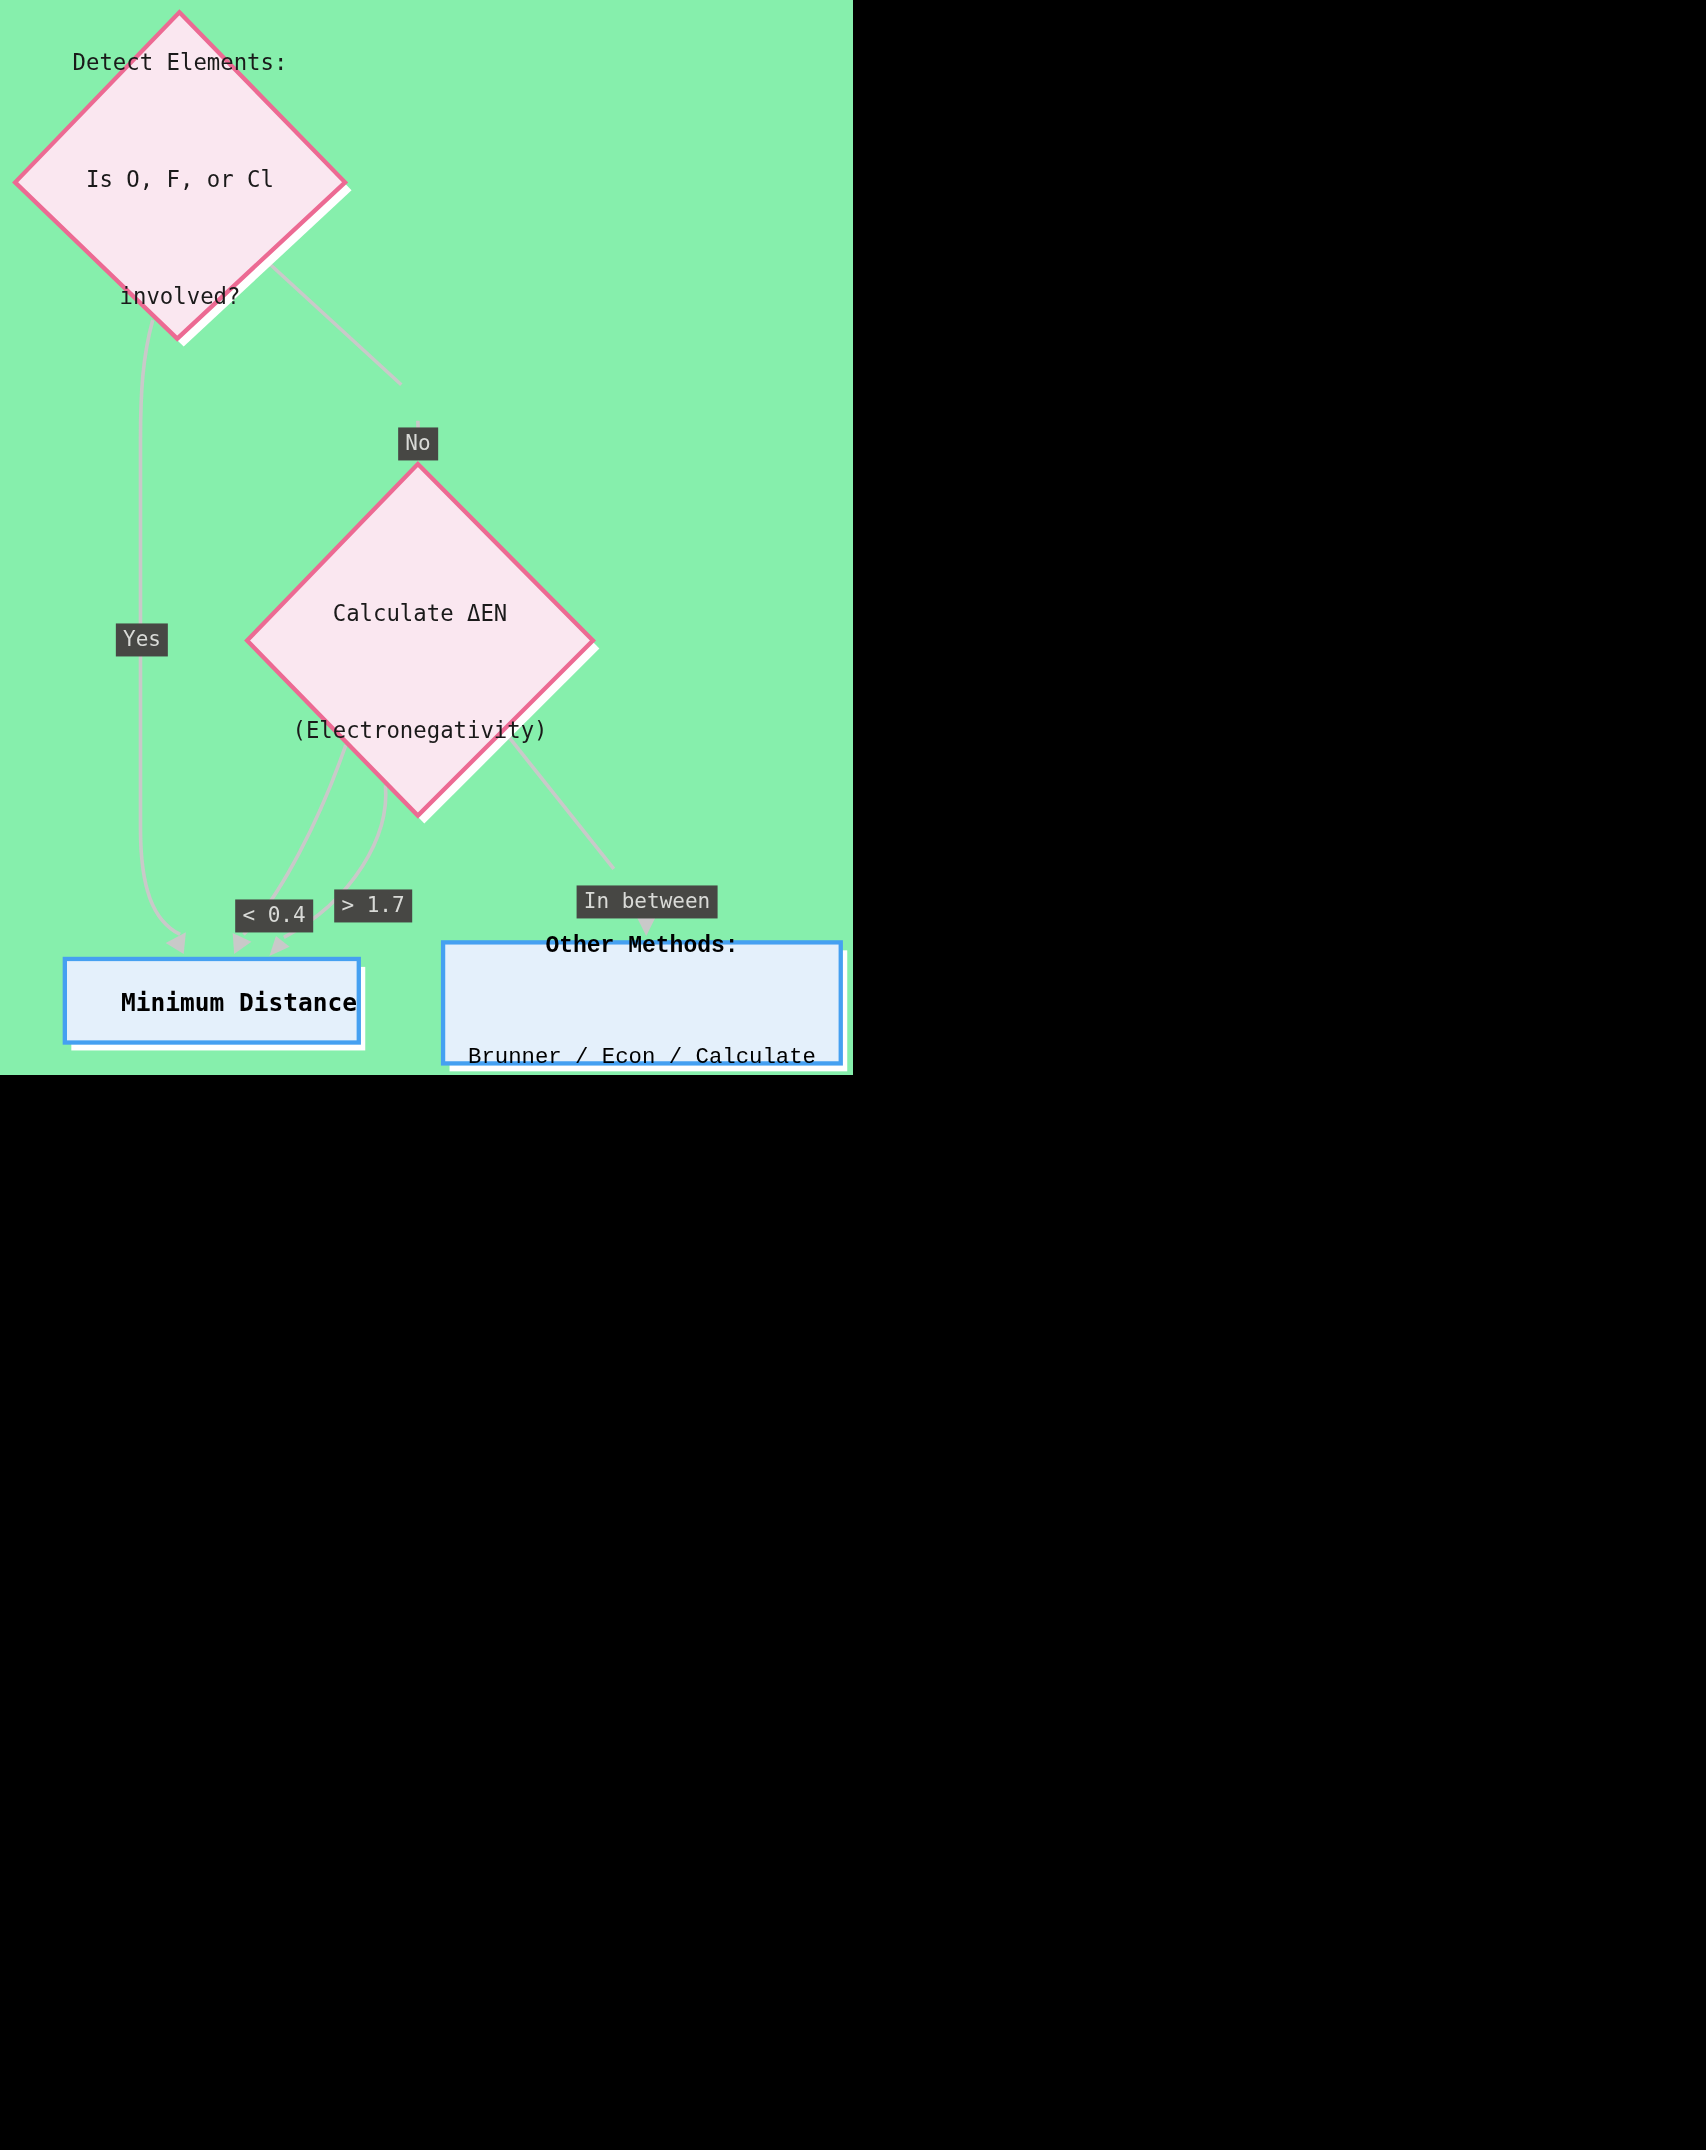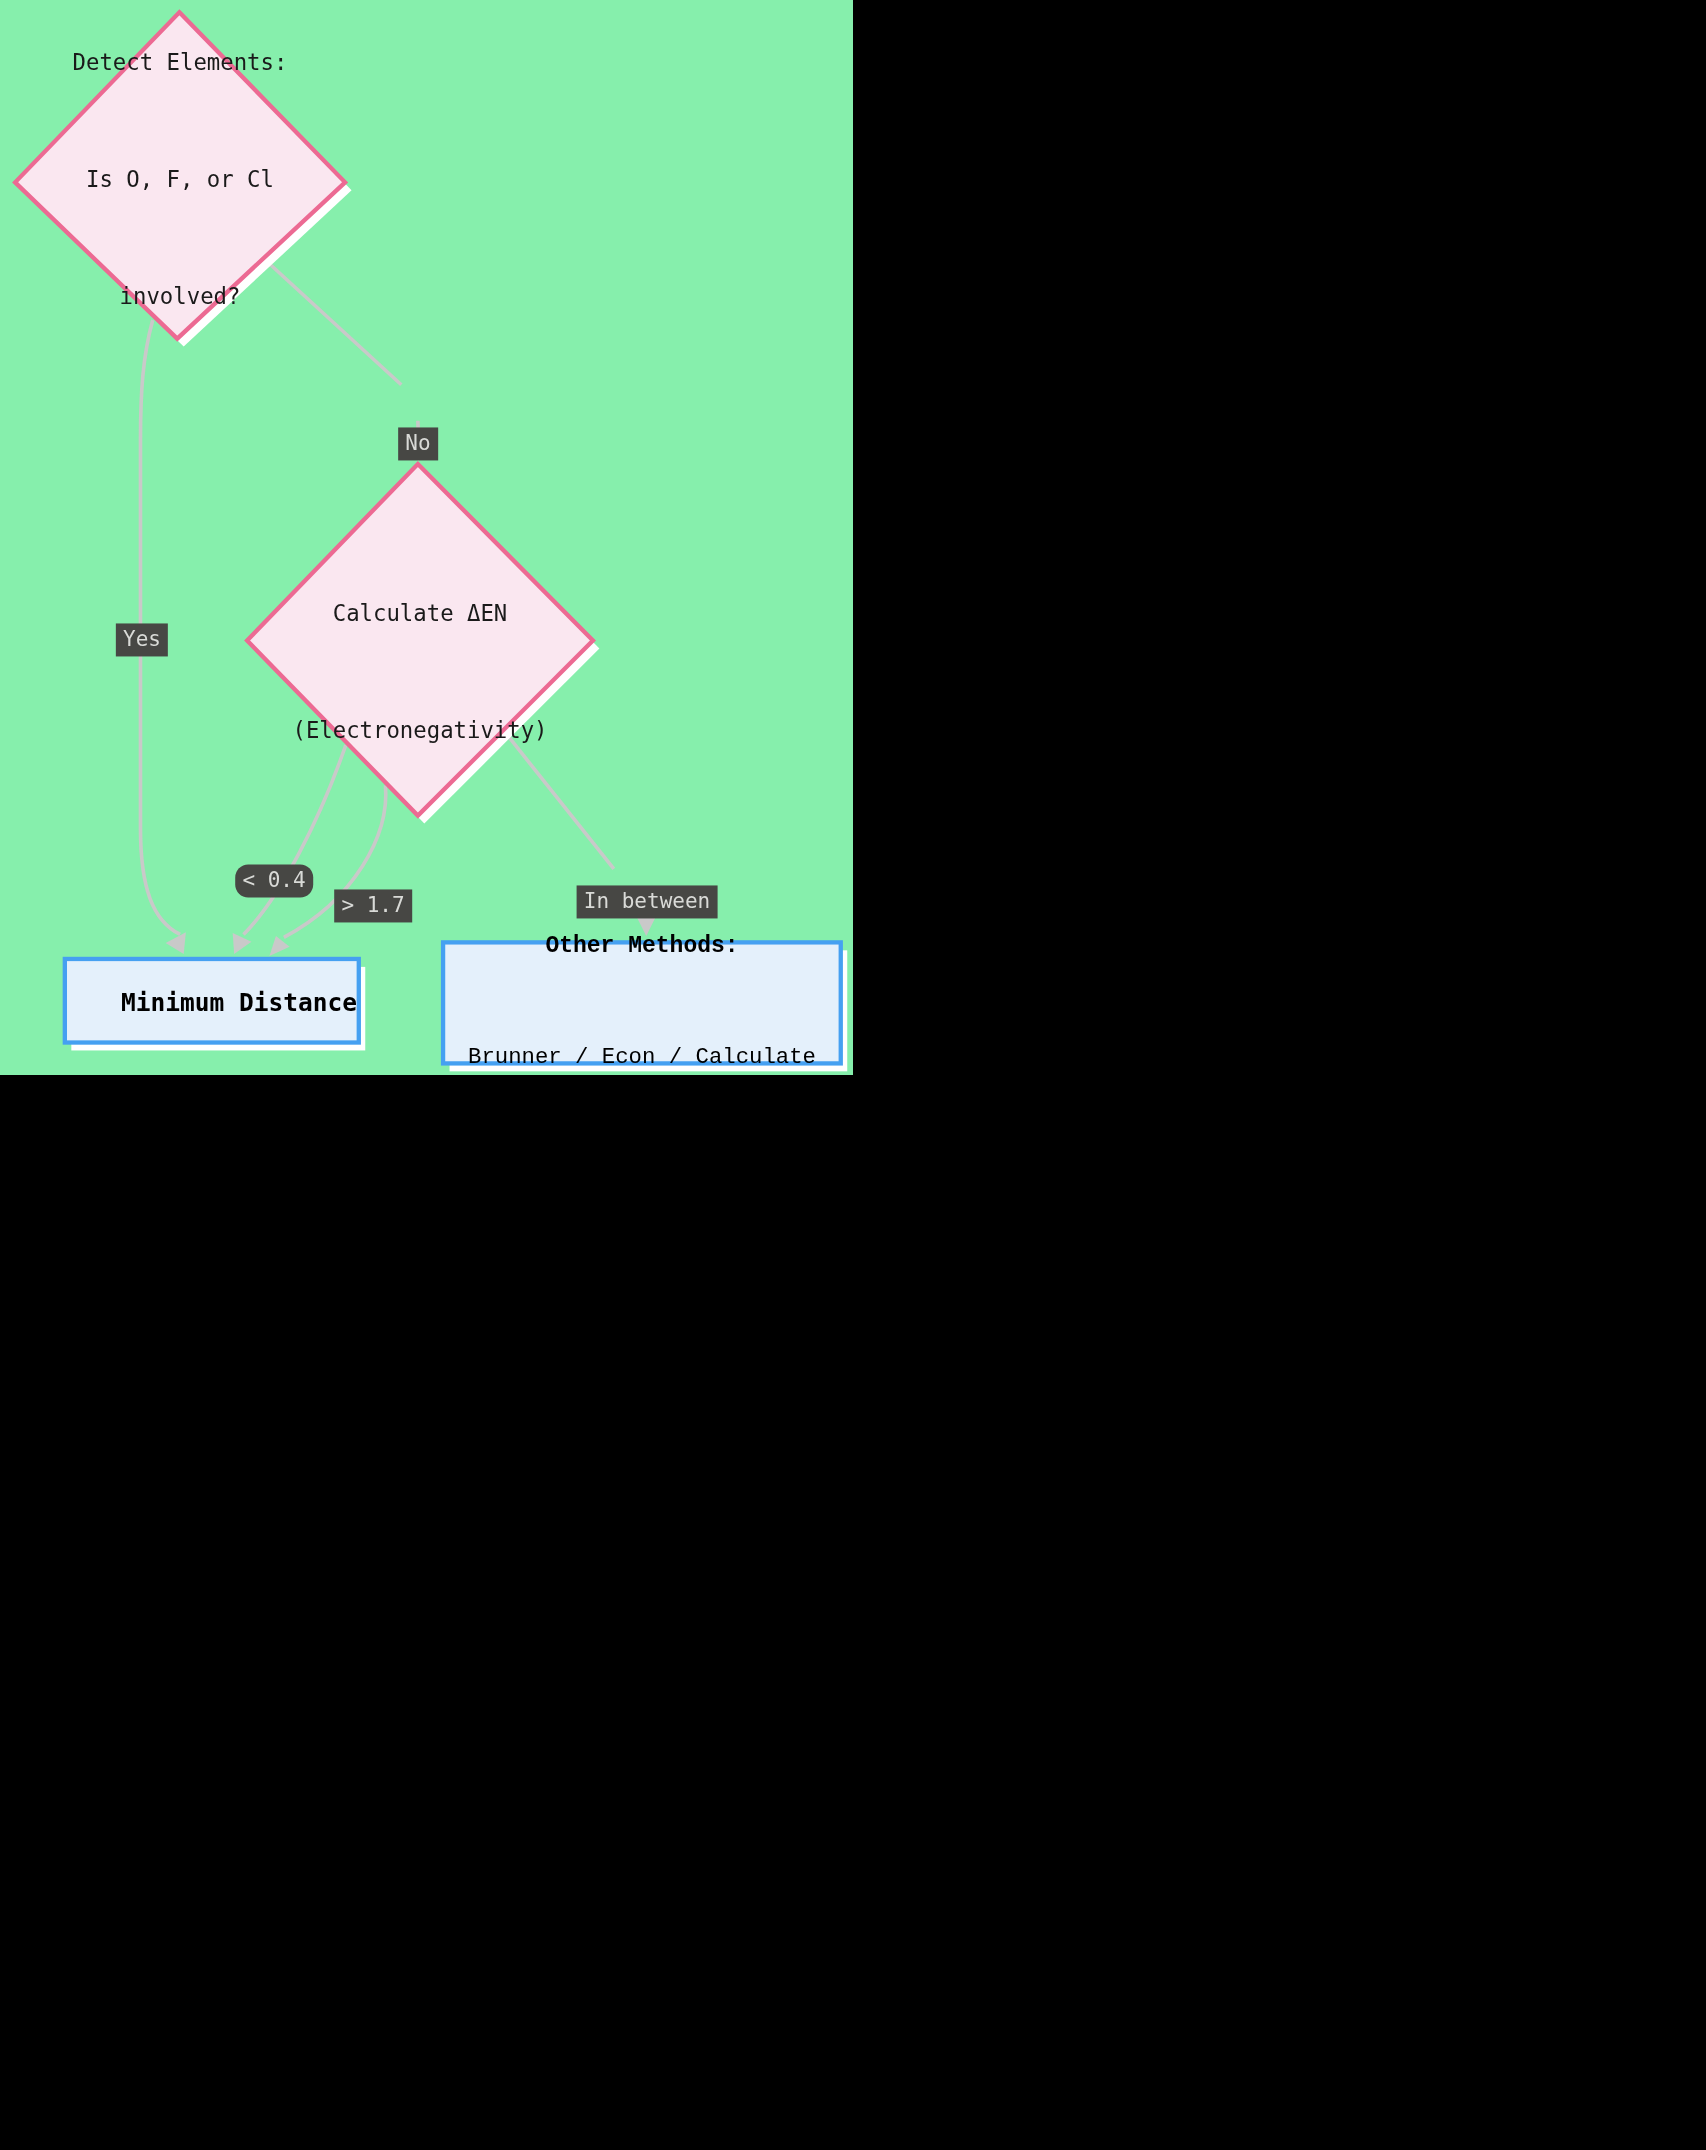--- a/index.html
+++ b/index.html
@@ -131,20 +131,20 @@
 
   <div class="process-text" style="left:642px; top:1002px;">
     <span class="title-line">Other Methods:</span>
     <span class="sub-line">Brunner / Econ / Calculate</span>
   </div>
 
   <div class="edge-label" style="left:418px; top:401px;margin-top:43px;">No</div>
 
   <div class="edge-label" style="left:142px; top:640px;">Yes</div>
 
-  <div class="edge-label" style="left:274px; top:881px;border-radius:13px;">&lt; 0.4</div>
+  <div class="edge-label" style="left:274px; top:916px;">&lt; 0.4</div>
 
   <div class="edge-label" style="left:373px; top:906px;">&gt; 1.7</div>
 
   <div class="edge-label" style="left:647px; top:902px;">In between</div>
 
 </div>
 
 
 </body></html>

